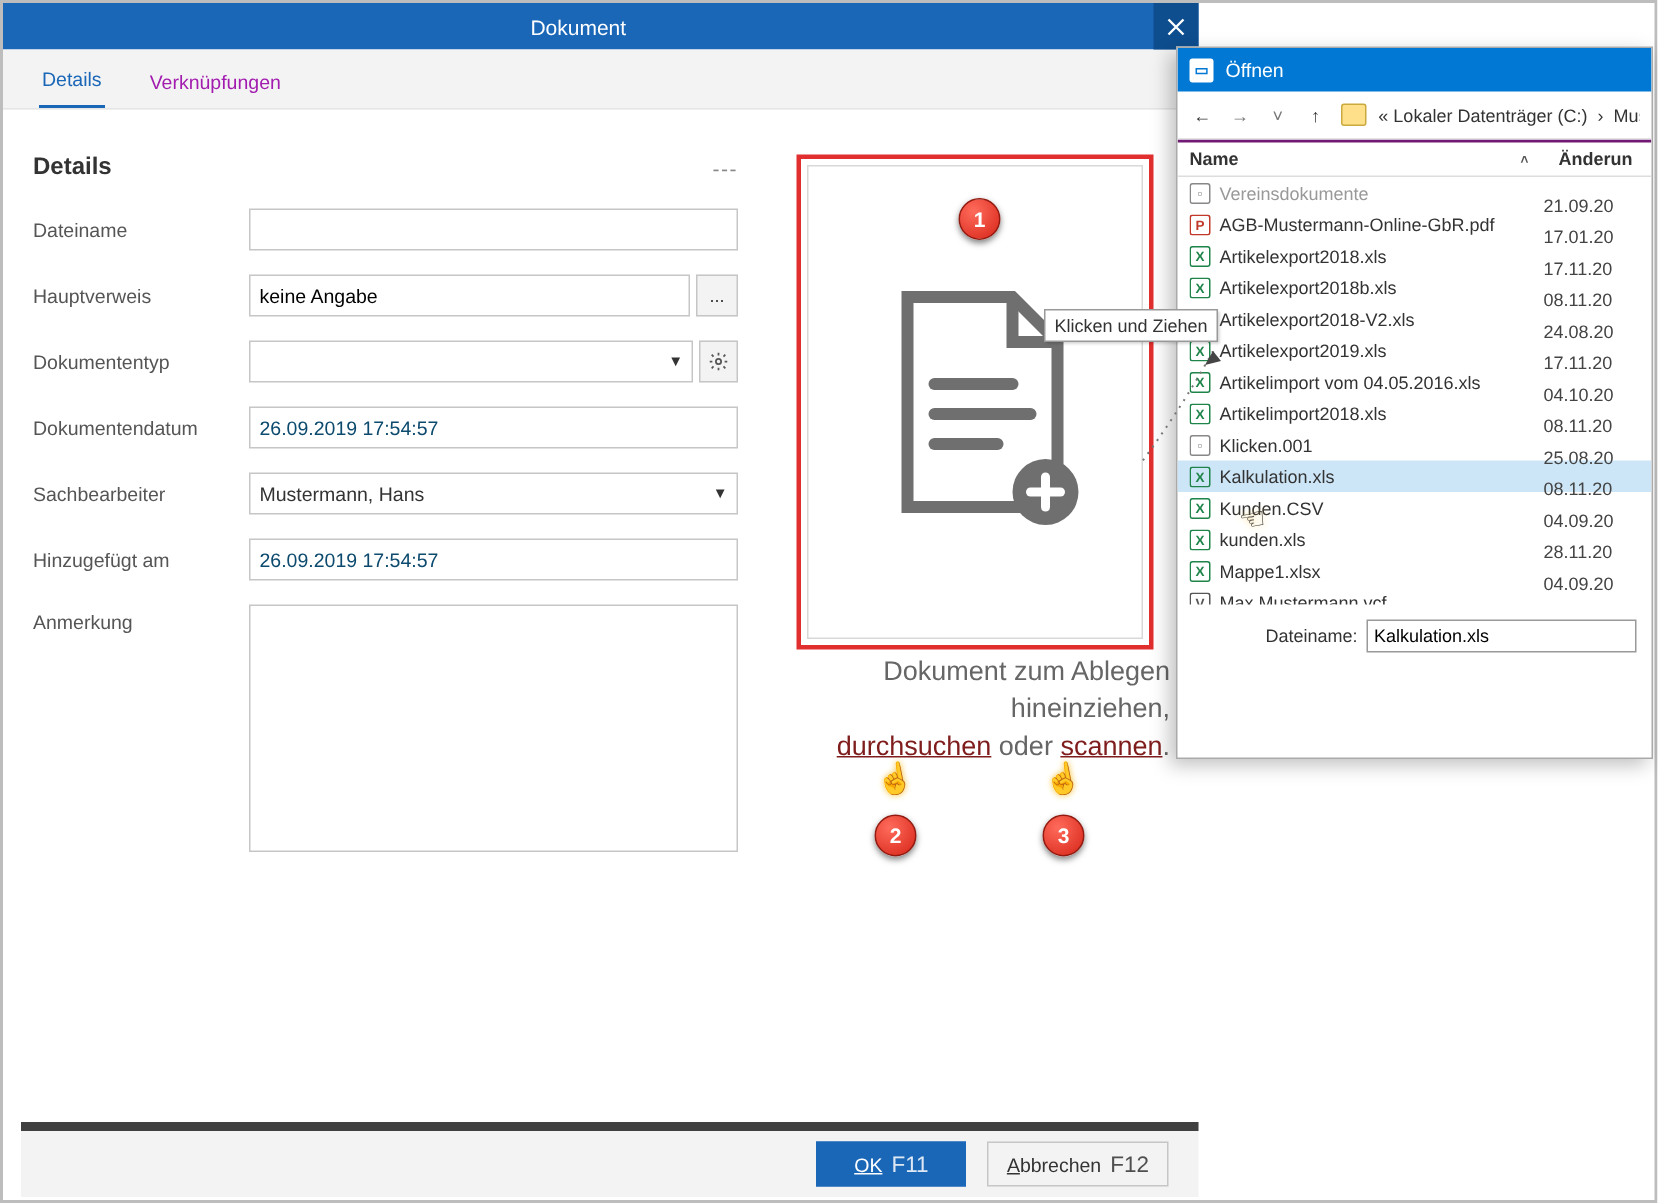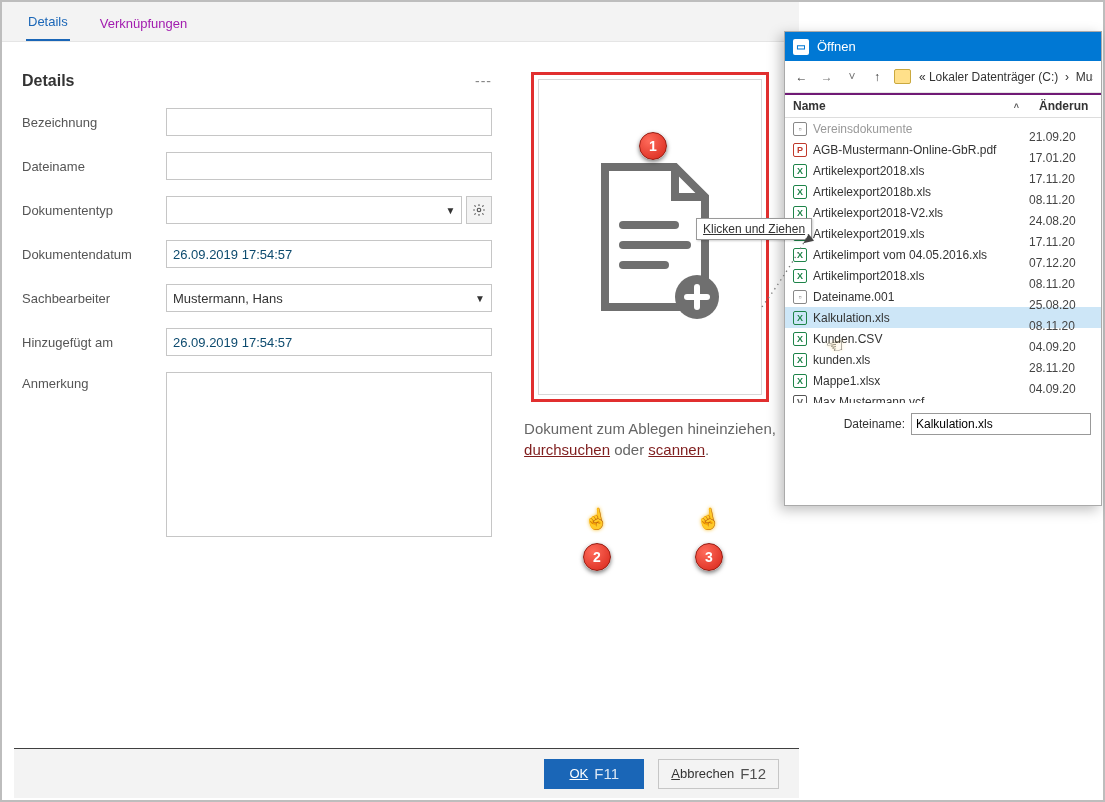--- a/index.html
+++ b/index.html
@@ -35,25 +35,25 @@
   .pair input { flex: 1; }
   .sqbtn { width: 28px; height: 28px; border: 1px solid #c6c6c6; background: #f3f3f3; display: flex; align-items: center; justify-content: center; cursor: pointer; font-size: 12px; }
   .select { display: flex; align-items: center; justify-content: space-between; cursor: pointer; }
   .caret { font-size: 10px; }
   textarea { height: 165px; resize: none; padding: 4px 6px; }
 
   
   .drop-col { flex: 0 0 260px; display: flex; flex-direction: column; align-items: center; }
   .drop-box { width: 238px; height: 330px; border: 3px solid #e12f2f; background: #fff; position: relative; display: flex; align-items: center; justify-content: center; }
   .drop-box .inner-line { position: absolute; inset: 4px; border: 1px solid #d8d8d8; }
-  .hint { margin-top: 16px; text-align: left; color: #666; font-size: 15px; line-height: 1.4; }
+  .hint { margin-top: 2px; text-align: right; color: #666; font-size: 18px; line-height: 1.4; }
   .hint a { color: #7f1d1d; text-decoration: underline; }
 
   
-  .footer { position: absolute; left: 12px; right: 0; bottom: 0; height: 50px; background: #f3f3f3; border-top: 1px solid #404040; display: flex; align-items: center; justify-content: flex-end; gap: 14px; padding-right: 20px; }
+  .footer { position: absolute; left: 12px; right: 0; bottom: 0; height: 50px; background: #f3f3f3; border-top: 6px solid #404040; display: flex; align-items: center; justify-content: flex-end; gap: 14px; padding-right: 20px; }
   .btn { height: 30px; min-width: 100px; display: flex; align-items: center; justify-content: center; gap: 6px; font-size: 13px; border: 1px solid #c6c6c6; background: #f3f3f3; cursor: pointer; padding: 0 12px; }
   .btn.primary { background: #1a66b7; color: #fff; border-color: #1a66b7; }
   .btn .u { text-decoration: underline; }
   .btn .key { font-size: 15px; opacity: .85; }
 
   
   .open-window { position: absolute; left: 782px; top: 29px; width: 318px; height: 475px; background: #fff; border: 1px solid #aaa; box-shadow: -4px 4px 12px rgba(0,0,0,.25); overflow: hidden; }
   .open-titlebar { height: 29px; background: #0078d4; color: #fff; display: flex; align-items: center; gap: 8px; padding: 0 8px; }
   .open-titlebar .icon { width: 16px; height: 16px; background: #fff; color: #0078d4; display:flex;align-items:center;justify-content:center;font-size:10px;font-weight:bold;border-radius:2px; }
   .open-nav { height: 32px; border-bottom: 1px solid #e5e5e5; display: flex; align-items: center; gap: 8px; padding: 0 8px; font-size: 12px; }
@@ -88,41 +88,52 @@
   .tooltip { position: absolute; background: #fff; border: 1px solid #999; padding: 3px 6px; font-size: 12px; box-shadow: 1px 1px 2px rgba(0,0,0,.2); white-space: nowrap; }
   .hand-cursor { position: absolute; font-size: 20px; transform: rotate(-10deg); text-shadow: 0 0 4px #f6c031; pointer-events:none; }
   .drag-trail { position: absolute; width: 80px; height: 80px; pointer-events:none; }
 </style>
 </head>
 <body>
 
 <div class="root">
 
   <div class="doc-window">
+    <div class="doc-titlebar">
+      <span class="title">Dokument</span>
+      <div class="close">
+        <svg width="12" height="12" viewBox="0 0 12 12">
+            <path d="M1 1 L11 11 M11 1 L1 11" stroke-width="1.6"></path>
+          </svg>
+      </div>
+    </div>
 
     <div class="tabstrip">
       <div class="tab active">Details</div>
       <div class="tab">Verknüpfungen</div>
     </div>
 
     <div class="body">
 
       <div class="form-col">
         <div class="section-title-row">
           <div class="section-title">Details</div>
           <div class="ellipsis">---</div>
         </div>
 
         <div class="row">
-          <div class="label">Bezeichnung</div>
-          <div class="control"><input type="text" style=""></div>
-        </div>
-        <div class="row">
           <div class="label">Dateiname</div>
           <div class="control"><input type="text" style=""></div>
+        </div>
+        <div class="row">
+          <div class="label">Hauptverweis</div>
+          <div class="control pair">
+            <input type="text" value="keine Angabe" style="">
+            <div class="sqbtn">...</div>
+          </div>
         </div>
         <div class="row">
           <div class="label">Dokumententyp</div>
           <div class="control pair">
             <div class="select">
               <span></span>
                 <span class="caret">▼</span>
             </div>
             <div class="sqbtn">
               <svg width="14" height="14" viewBox="0 0 24 24" fill="none" stroke="#555" stroke-width="2">
@@ -258,33 +269,33 @@
               <span class="ficon xls">X</span>
               <span>Artikelexport2019.xls</span>
             </span>
             <span class="dt">17.11.20</span>
           </div>
           <div class="file-row">
             <span class="fn">
               <span class="ficon xls">X</span>
               <span>Artikelimport vom 04.05.2016.xls</span>
             </span>
-            <span class="dt">07.12.20</span>
+            <span class="dt">04.10.20</span>
           </div>
           <div class="file-row">
             <span class="fn">
               <span class="ficon xls">X</span>
               <span>Artikelimport2018.xls</span>
             </span>
             <span class="dt">08.11.20</span>
           </div>
           <div class="file-row">
             <span class="fn">
               <span class="ficon gen">▫</span>
-              <span>Dateiname.001</span>
+              <span>Klicken.001</span>
             </span>
             <span class="dt">25.08.20</span>
           </div>
           <div class="file-row sel">
             <span class="fn">
               <span class="ficon xls">X</span>
               <span>Kalkulation.xls</span>
             </span>
             <span class="dt">08.11.20</span>
           </div>
@@ -321,21 +332,21 @@
     <div class="open-footer">
       <span>Dateiname:</span>
       <input type="text" value="Kalkulation.xls" style="">
     </div>
   </div>
 
   <div class="bubble" style="left:637px; top:130px;">1</div>
   <div class="bubble" style="left:581px; top:541px;">2</div>
   <div class="bubble" style="left:693px; top:541px;">3</div>
 
-  <div class="tooltip" style="left:694px; top:216px;text-decoration:underline;">Klicken und Ziehen</div>
+  <div class="tooltip" style="left:694px; top:204px;">Klicken und Ziehen</div>
 
   <svg class="drag-trail" style="left:740px; top:232px;" viewBox="0 0 100 120">
     <path d="M90 0 Q60 55 18 112" stroke="#777" stroke-width="2" fill="none" stroke-dasharray="2 6"></path>
     <polygon points="90,0 82,14 98,10" fill="#444"></polygon>
   </svg>
   <span class="hand-cursor" style="left:824px; top:332px;">☜</span>
   <span class="hand-cursor" style="left:582px; top:505px;">☝</span>
   <span class="hand-cursor" style="left:694px; top:505px;">☝</span>
 
 </div>

